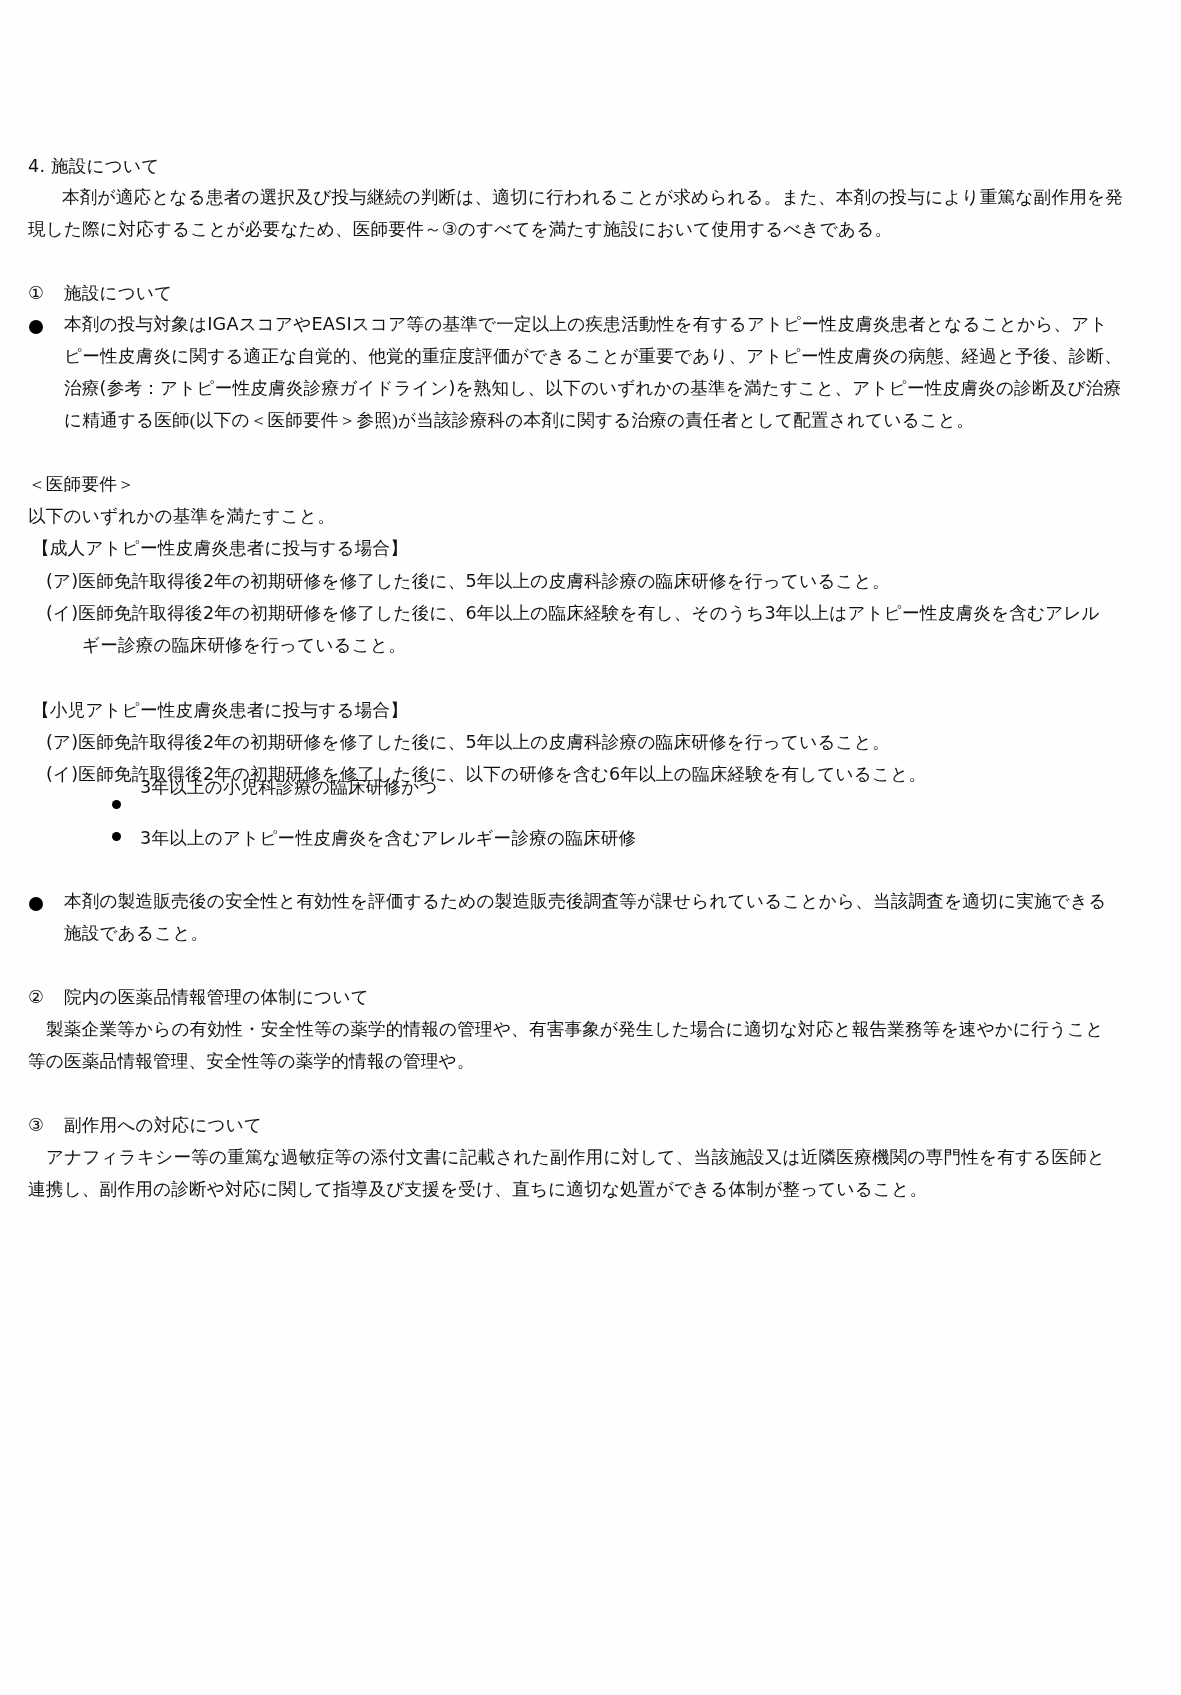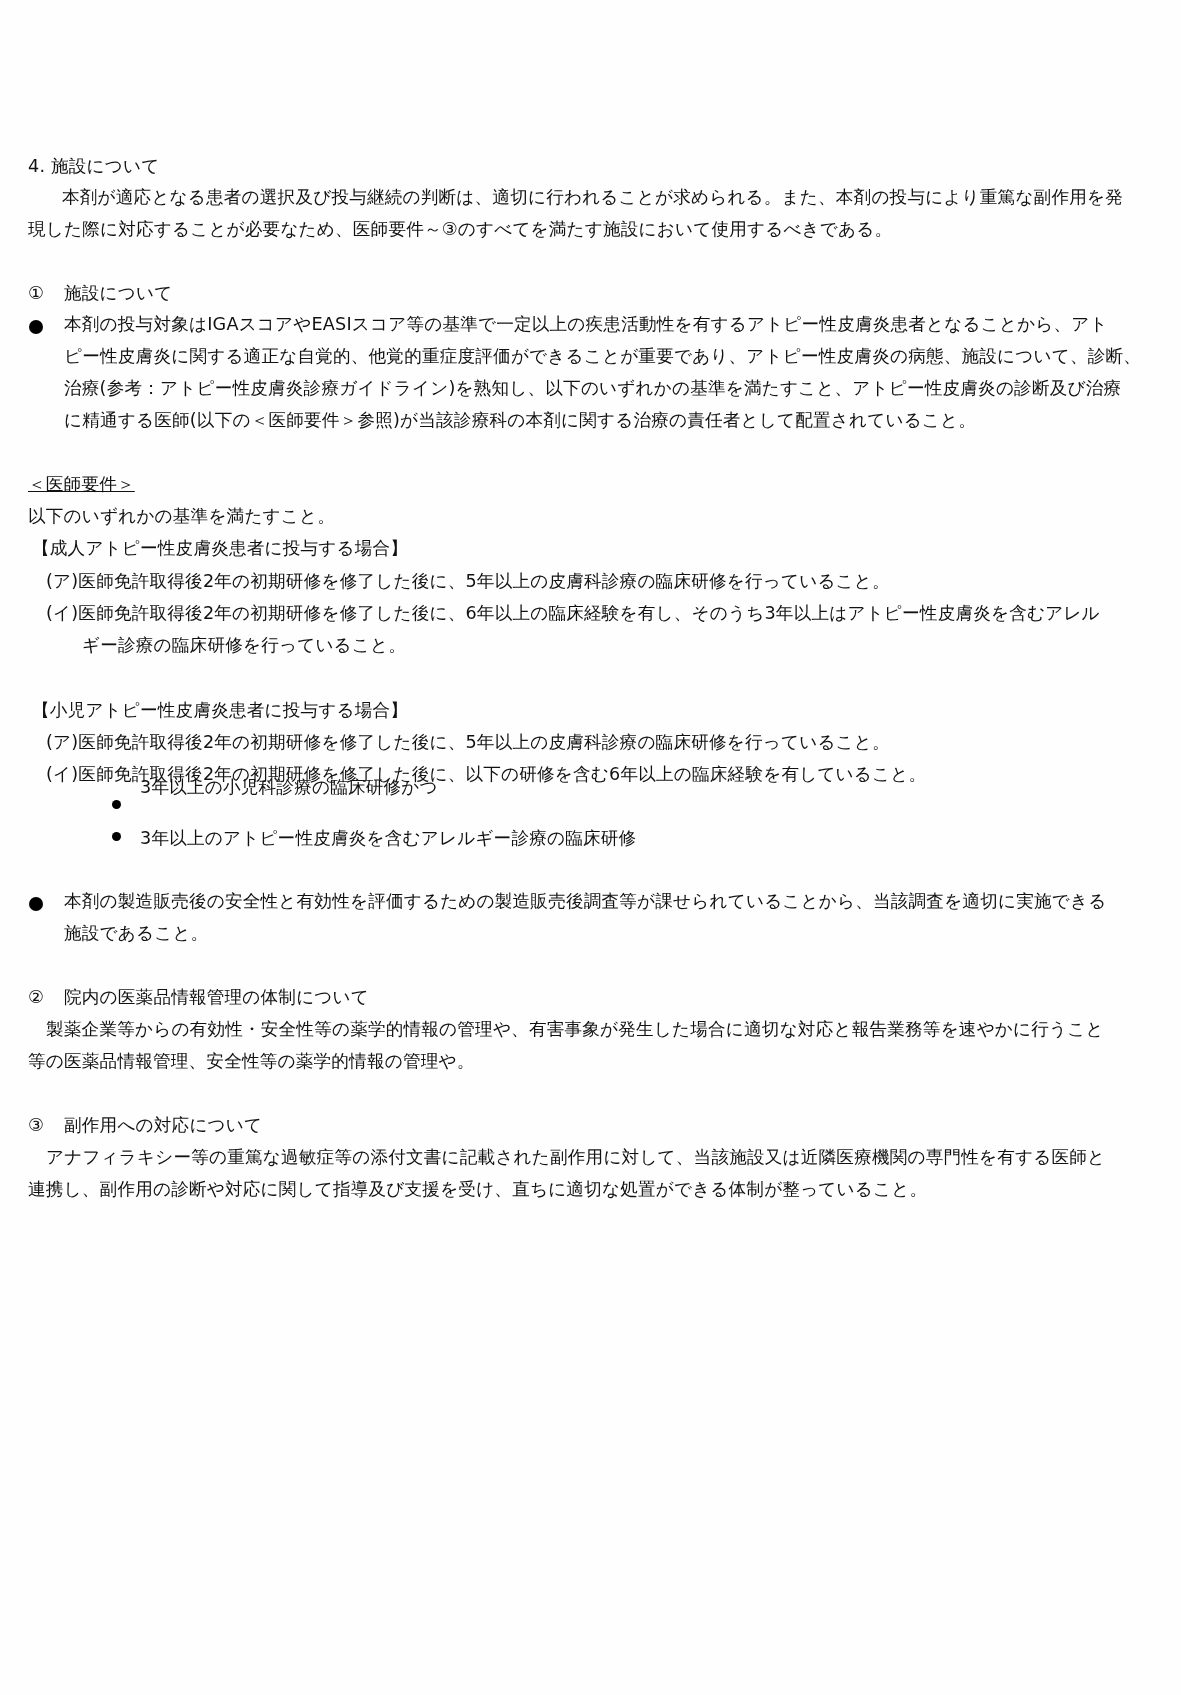--- a/index.html
+++ b/index.html
@@ -37,25 +37,25 @@
 
 <div class="line" style="left:28px; top:155px;">4. 施設について</div>
 <div class="line" style="left:46px; top:186px;margin-left:16px;">本剤が適応となる患者の選択及び投与継続の判断は、適切に行われることが求められる。また、本剤の投与により重篤な副作用を発</div>
 <div class="line" style="left:28px; top:218px;">現した際に対応することが必要なため、医師要件～③のすべてを満たす施設において使用するべきである。</div>
 
 <div class="circnum" style="left:28px; top:282px;">①</div>
 <div class="line" style="left:64px; top:282px;">施設について</div>
 
 <div class="bullet-big" style="left:29px; top:320px;"></div>
 <div class="line" style="left:64px; top:313px;">本剤の投与対象はIGAスコアやEASIスコア等の基準で一定以上の疾患活動性を有するアトピー性皮膚炎患者となることから、アト</div>
-<div class="line" style="left:64px; top:345px;">ピー性皮膚炎に関する適正な自覚的、他覚的重症度評価ができることが重要であり、アトピー性皮膚炎の病態、施設について、診断、</div>
+<div class="line" style="left:64px; top:345px;">ピー性皮膚炎に関する適正な自覚的、他覚的重症度評価ができることが重要であり、アトピー性皮膚炎の病態、経過と予後、診断、</div>
 <div class="line" style="left:64px; top:377px;">治療(参考：アトピー性皮膚炎診療ガイドライン)を熟知し、以下のいずれかの基準を満たすこと、アトピー性皮膚炎の診断及び治療</div>
-<div class="line" style="left:64px; top:409px;">に精通する医師(以下の＜医師要件＞参照)が当該診療科の本剤に関する治療の責任者として配置されていること。</div>
+<div class="line" style="left:64px; top:409px;font-family:Liberation Serif, serif;">に精通する医師(以下の＜医師要件＞参照)が当該診療科の本剤に関する治療の責任者として配置されていること。</div>
 
-<div class="line" style="left:28px; top:473px;text-decoration:underline;">＜医師要件＞</div>
+<div class="line" style="left:28px; top:473px;">＜医師要件＞</div>
 <div class="line" style="left:28px; top:505px;">以下のいずれかの基準を満たすこと。</div>
 <div class="line" style="left:32px; top:537px;text-align:center;">【成人アトピー性皮膚炎患者に投与する場合】</div>
 <div class="line" style="left:46px; top:570px;">(ア)医師免許取得後2年の初期研修を修了した後に、5年以上の皮膚科診療の臨床研修を行っていること。</div>
 <div class="line" style="left:46px; top:602px;">(イ)医師免許取得後2年の初期研修を修了した後に、6年以上の臨床経験を有し、そのうち3年以上はアトピー性皮膚炎を含むアレル</div>
 <div class="line" style="left:82px; top:634px;">ギー診療の臨床研修を行っていること。</div>
 
 <div class="line" style="left:32px; top:699px;">【小児アトピー性皮膚炎患者に投与する場合】</div>
 <div class="line" style="left:46px; top:731px;">(ア)医師免許取得後2年の初期研修を修了した後に、5年以上の皮膚科診療の臨床研修を行っていること。</div>
 <div class="line" style="left:46px; top:763px;">(イ)医師免許取得後2年の初期研修を修了した後に、以下の研修を含む6年以上の臨床経験を有していること。</div>
 <div class="bullet-small" style="left:112px; top:800px;"></div>

